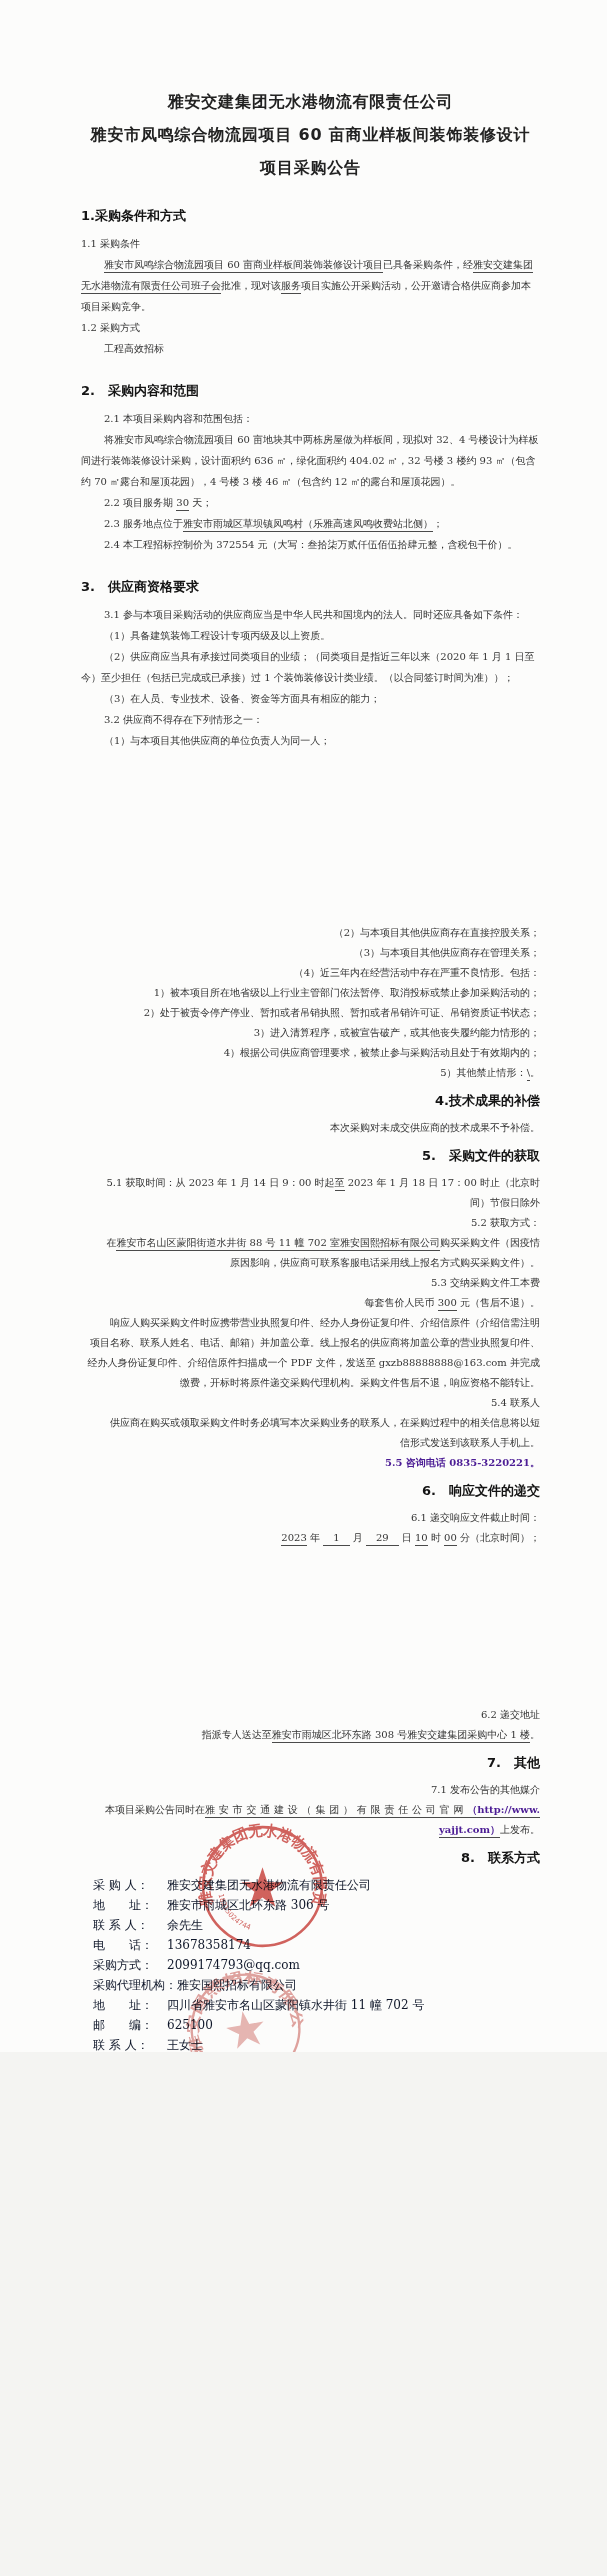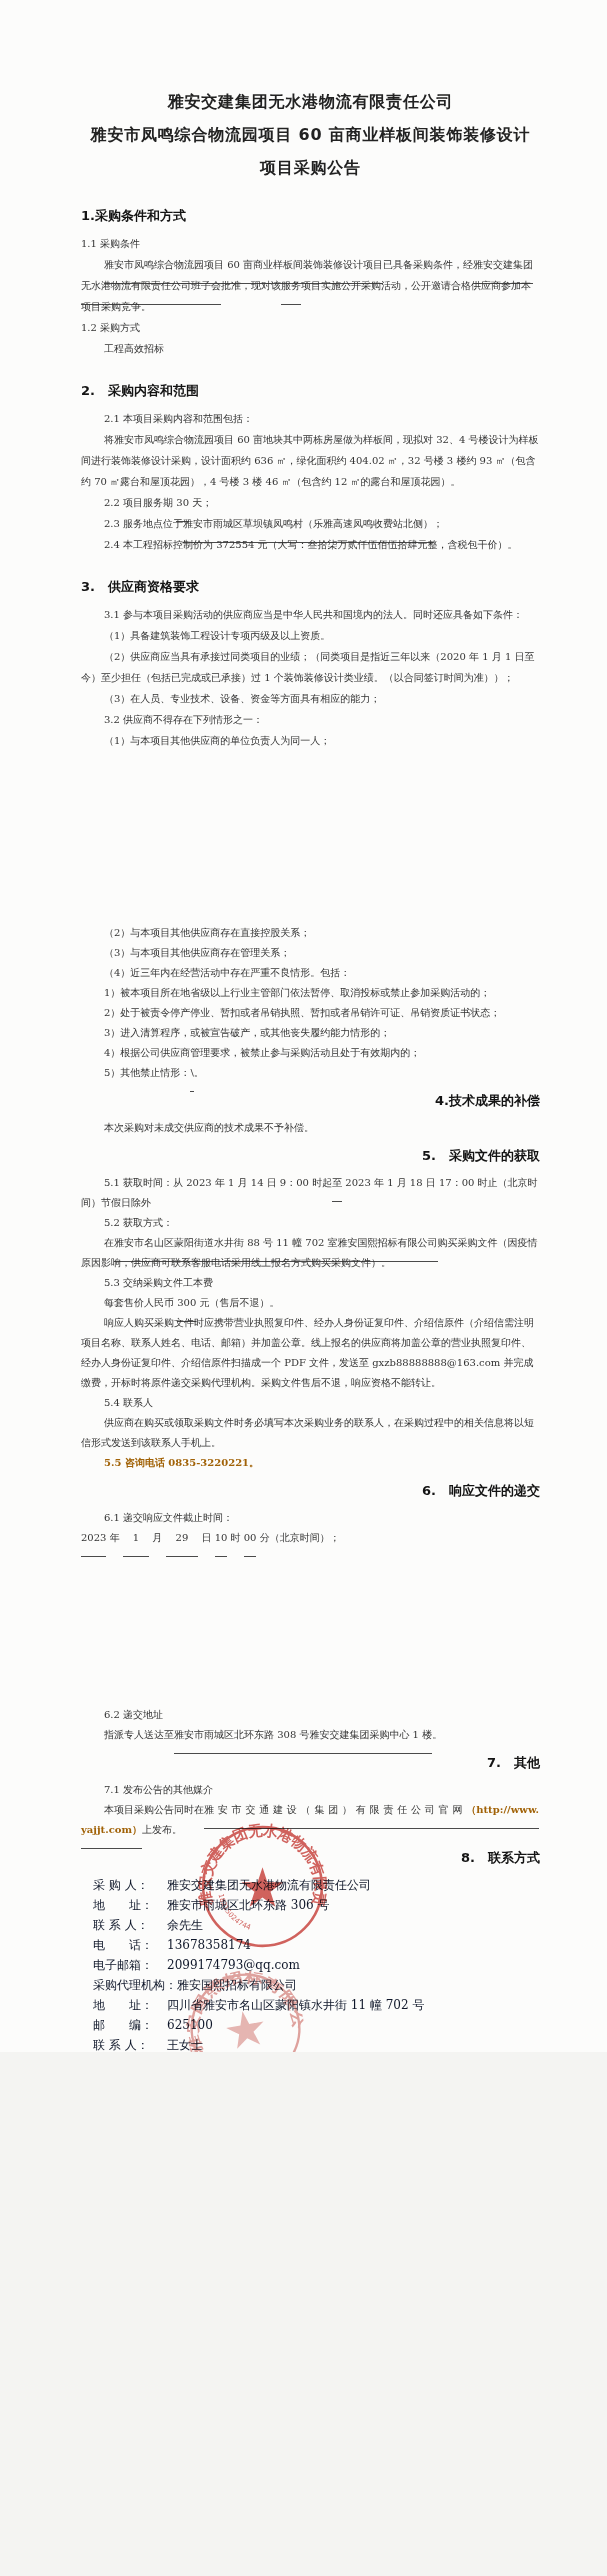--- a/index.html
+++ b/index.html
@@ -5,24 +5,24 @@
   html,body{margin:0;padding:0;}
   body{width:608px;background:#f4f4f2;font-family:"DejaVu Serif", serif;}
   .page{position:relative;width:608px;height:2052px;background:#fcfcfb;overflow:hidden;color:#333;}
   .content{padding:85px 68px 0 81px;}
   .title-line{ text-align:center;font-family:"DejaVu Sans", sans-serif;font-weight:bold;
     font-size:16px;line-height:33px;color:#222;letter-spacing:0.8px;white-space:pre-wrap;}
   .h1{font-family:"DejaVu Sans", sans-serif;font-weight:bold;font-size:13px;line-height:23px;
     color:#141414;margin:20px 0 6px 0;white-space:pre-wrap;}
   .h1.pg2h{margin:6px 0 6px 0;text-align:right;}
   .para{font-size:10px;line-height:21px;color:#333;white-space:pre-wrap;word-break:break-all;}
-  .para.pg2{line-height:20px;}
+  .para.pg2{line-height:20px;text-align:right;}
   .para.ind{text-indent:23px;}
-  .u{border-bottom:0.8px solid #4a4a4a;padding-bottom:13px;}
-  .b{font-weight:bold;color:#a16207;}
+  .u{border-bottom:0.8px solid #4a4a4a;padding-bottom:2px;}
+  .b{font-weight:bold;color:#4c1d95;}
   .sp{letter-spacing:3.8px;}
   .contact{position:relative;margin-top:0;}
   .cline{font-size:12px;line-height:20px;padding-left:12px;white-space:pre-wrap;color:#0f172a;}
   .cl-label{display:inline-block;min-width:74px;white-space:pre-wrap;}
   .cl-value{white-space:pre-wrap;}
   .date-line{font-size:12px;line-height:20px;text-align:right;margin-top:4.6px;
     padding-right:1.5px;white-space:pre-wrap;color:#333;font-family:Liberation Mono, monospace;}
   .seal{position:absolute;mix-blend-mode:multiply;pointer-events:none;}
   .seal.purchaser{left:117px;top:-53px;width:129px;height:129px;opacity:.85;}
   .seal.agency{left:106px;top:95px;width:117px;height:117px;opacity:.62;transform:rotate(-10deg);}
@@ -91,21 +91,21 @@
       </div>
 
     <div class="h1 pg2h">8.　联系方式</div>
 
     <div class="contact">
       <div>
           <div class="cline"><span class="cl-label">采 购 人：</span><span class="cl-value">雅安交建集团无水港物流有限责任公司</span></div>
           <div class="cline"><span class="cl-label">地　　址：</span><span class="cl-value">雅安市雨城区北环东路 306 号</span></div>
           <div class="cline"><span class="cl-label">联 系 人：</span><span class="cl-value">余先生</span></div>
           <div class="cline"><span class="cl-label">电　　话：</span><span class="cl-value">13678358174</span></div>
-          <div class="cline"><span class="cl-label">电子邮箱：</span><span class="cl-value">2099174793@qq.com</span></div>
+          <div class="cline"><span class="cl-label">采购方式：</span><span class="cl-value">2099174793@qq.com</span></div>
           <div class="cline"><span class="cl-label">采购代理机构：</span><span class="cl-value">雅安国熙招标有限公司</span></div>
           <div class="cline"><span class="cl-label">地　　址：</span><span class="cl-value">四川省雅安市名山区蒙阳镇水井街 11 幢 702 号</span></div>
           <div class="cline"><span class="cl-label">邮　　编：</span><span class="cl-value">625100</span></div>
           <div class="cline"><span class="cl-label">联 系 人：</span><span class="cl-value">王女士</span></div>
           <div class="cline"><span class="cl-label">电　　话：</span><span class="cl-value">0835-3220221</span></div>
         </div>
       <div class="date-line">2023 年 1 月 13 日</div>
 
       <svg class="seal purchaser" viewBox="0 0 200 200" style="color: rgb(203, 71, 66);">
         <defs>

